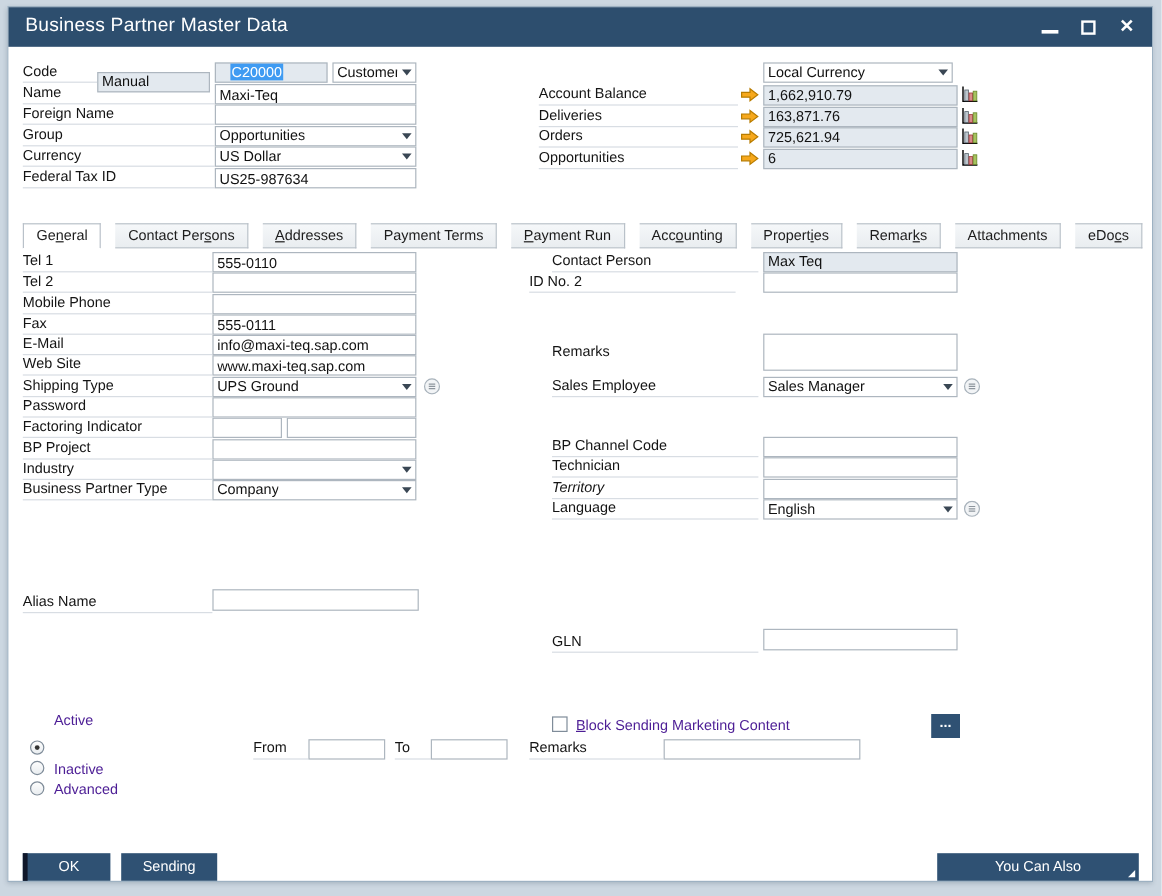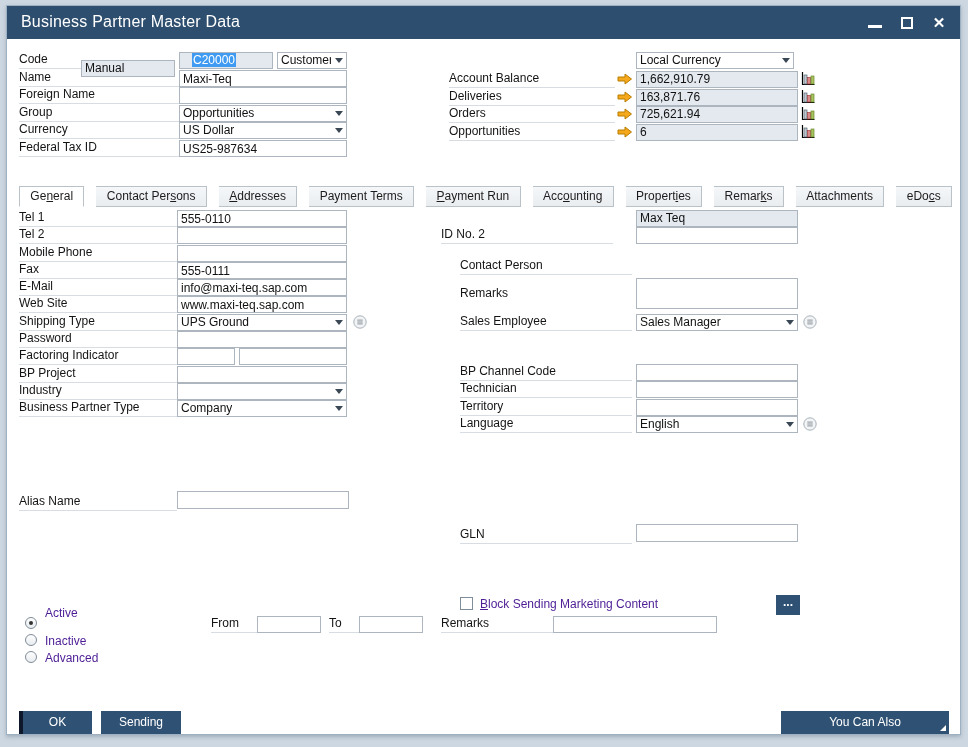--- a/index.html
+++ b/index.html
@@ -223,21 +223,21 @@
     <span class="dd-val"></span>
       <span class="tri"></span>
   </div>
 
   <span class="lbl" style="left:12px;top:394px;width:158px;">Business Partner Type</span>
   <div class="fld dd" style="left:170px;top:394px;width:170px;">
     <span class="dd-val">Company</span>
       <span class="tri"></span>
   </div>
 
-  <span class="lbl" style="left:453px;top:204px;width:172px;margin-top:48px;">Contact Person</span>
+  <span class="lbl" style="left:453px;top:204px;width:172px;">Contact Person</span>
   <div class="fld ro" style="left:629px;top:204px;width:162px;"><span>Max Teq</span></div>
 
   <span class="lbl" style="left:434px;top:221px;width:172px;">ID No. 2</span>
   <input class="fld" style="left: 629px; top: 221px; width: 162px;" value="">
 
   <span class="lbl nolinelbl" style="left:453px;top:280px;width:172px;">Remarks</span>
   <textarea class="fld area" style="left: 629px; top: 272px; width: 162px;" value=""></textarea>
 
   <span class="lbl" style="left:453px;top:308px;width:172px;">Sales Employee</span>
   <div class="fld dd" style="left:629px;top:308px;width:162px;">
@@ -248,21 +248,21 @@
         <circle cx="7" cy="7" r="6.2" fill="#f2f4f6" stroke="#a8b2bb"></circle>
         <path d="M4.3 5.1 H9.7 M4.3 7 H9.7 M4.3 8.9 H9.7" stroke="#8d959d" stroke-width="1"></path>
       </svg></span>
 
   <span class="lbl" style="left:453px;top:358px;width:172px;">BP Channel Code</span>
   <input class="fld" style="left: 629px; top: 358px; width: 162px;" value="">
 
   <span class="lbl" style="left:453px;top:375px;width:172px;">Technician</span>
   <input class="fld" style="left: 629px; top: 375px; width: 162px;" value="">
 
-  <span class="lbl" style="left:453px;top:393px;width:172px;">Territory</span>
+  <span class="lbl" style="left:453px;top:393px;width:172px;font-style:italic;">Territory</span>
   <input class="fld" style="left: 629px; top: 393px; width: 162px;" value="">
 
   <span class="lbl" style="left:453px;top:410px;width:172px;">Language</span>
   <div class="fld dd" style="left:629px;top:410px;width:162px;">
     <span class="dd-val">English</span>
       <span class="tri"></span>
   </div>
   <span class="icon-abs" style="left:796px;top:411px;"><svg width="14" height="14" viewBox="0 0 14 14">
         <circle cx="7" cy="7" r="6.2" fill="#f2f4f6" stroke="#a8b2bb"></circle>
         <path d="M4.3 5.1 H9.7 M4.3 7 H9.7 M4.3 8.9 H9.7" stroke="#8d959d" stroke-width="1"></path>
@@ -272,21 +272,21 @@
   <input class="fld" style="left: 170px; top: 485px; width: 172px; height: 18px;" value="">
 
   <span class="lbl" style="left:453px;top:521px;width:172px;">GLN</span>
   <input class="fld" style="left: 629px; top: 518px; width: 162px; height: 18px;" value="">
 
   <span class="cb" style="left:453px;top:591px;"></span>
   <span class="plain" style="left:473px;top:591px;"><u>B</u><span>lock Sending Marketing Content</span></span>
   <div id="more-btn">...</div>
 
   <span class="radio on" style="left:18px;top:611px;"></span>
-  <span class="plain" style="left:38px;top:600px;">Active</span>
+  <span class="plain" style="left:38px;top:587px;">Active</span>
   <span class="radio" style="left:18px;top:628px;"></span>
   <span class="plain" style="left:38px;top:628px;">Inactive</span>
   <span class="radio" style="left:18px;top:645px;"></span>
   <span class="plain" style="left:38px;top:645px;">Advanced</span>
 
   <span class="lbl" style="left:204px;top:610px;width:46px;">From</span>
   <input class="fld" style="left: 250px; top: 610px; width: 64px;" value="">
   <span class="lbl" style="left:322px;top:610px;width:30px;">To</span>
   <input class="fld" style="left: 352px; top: 610px; width: 64px;" value="">
   <span class="lbl" style="left:434px;top:610px;width:112px;">Remarks</span>

